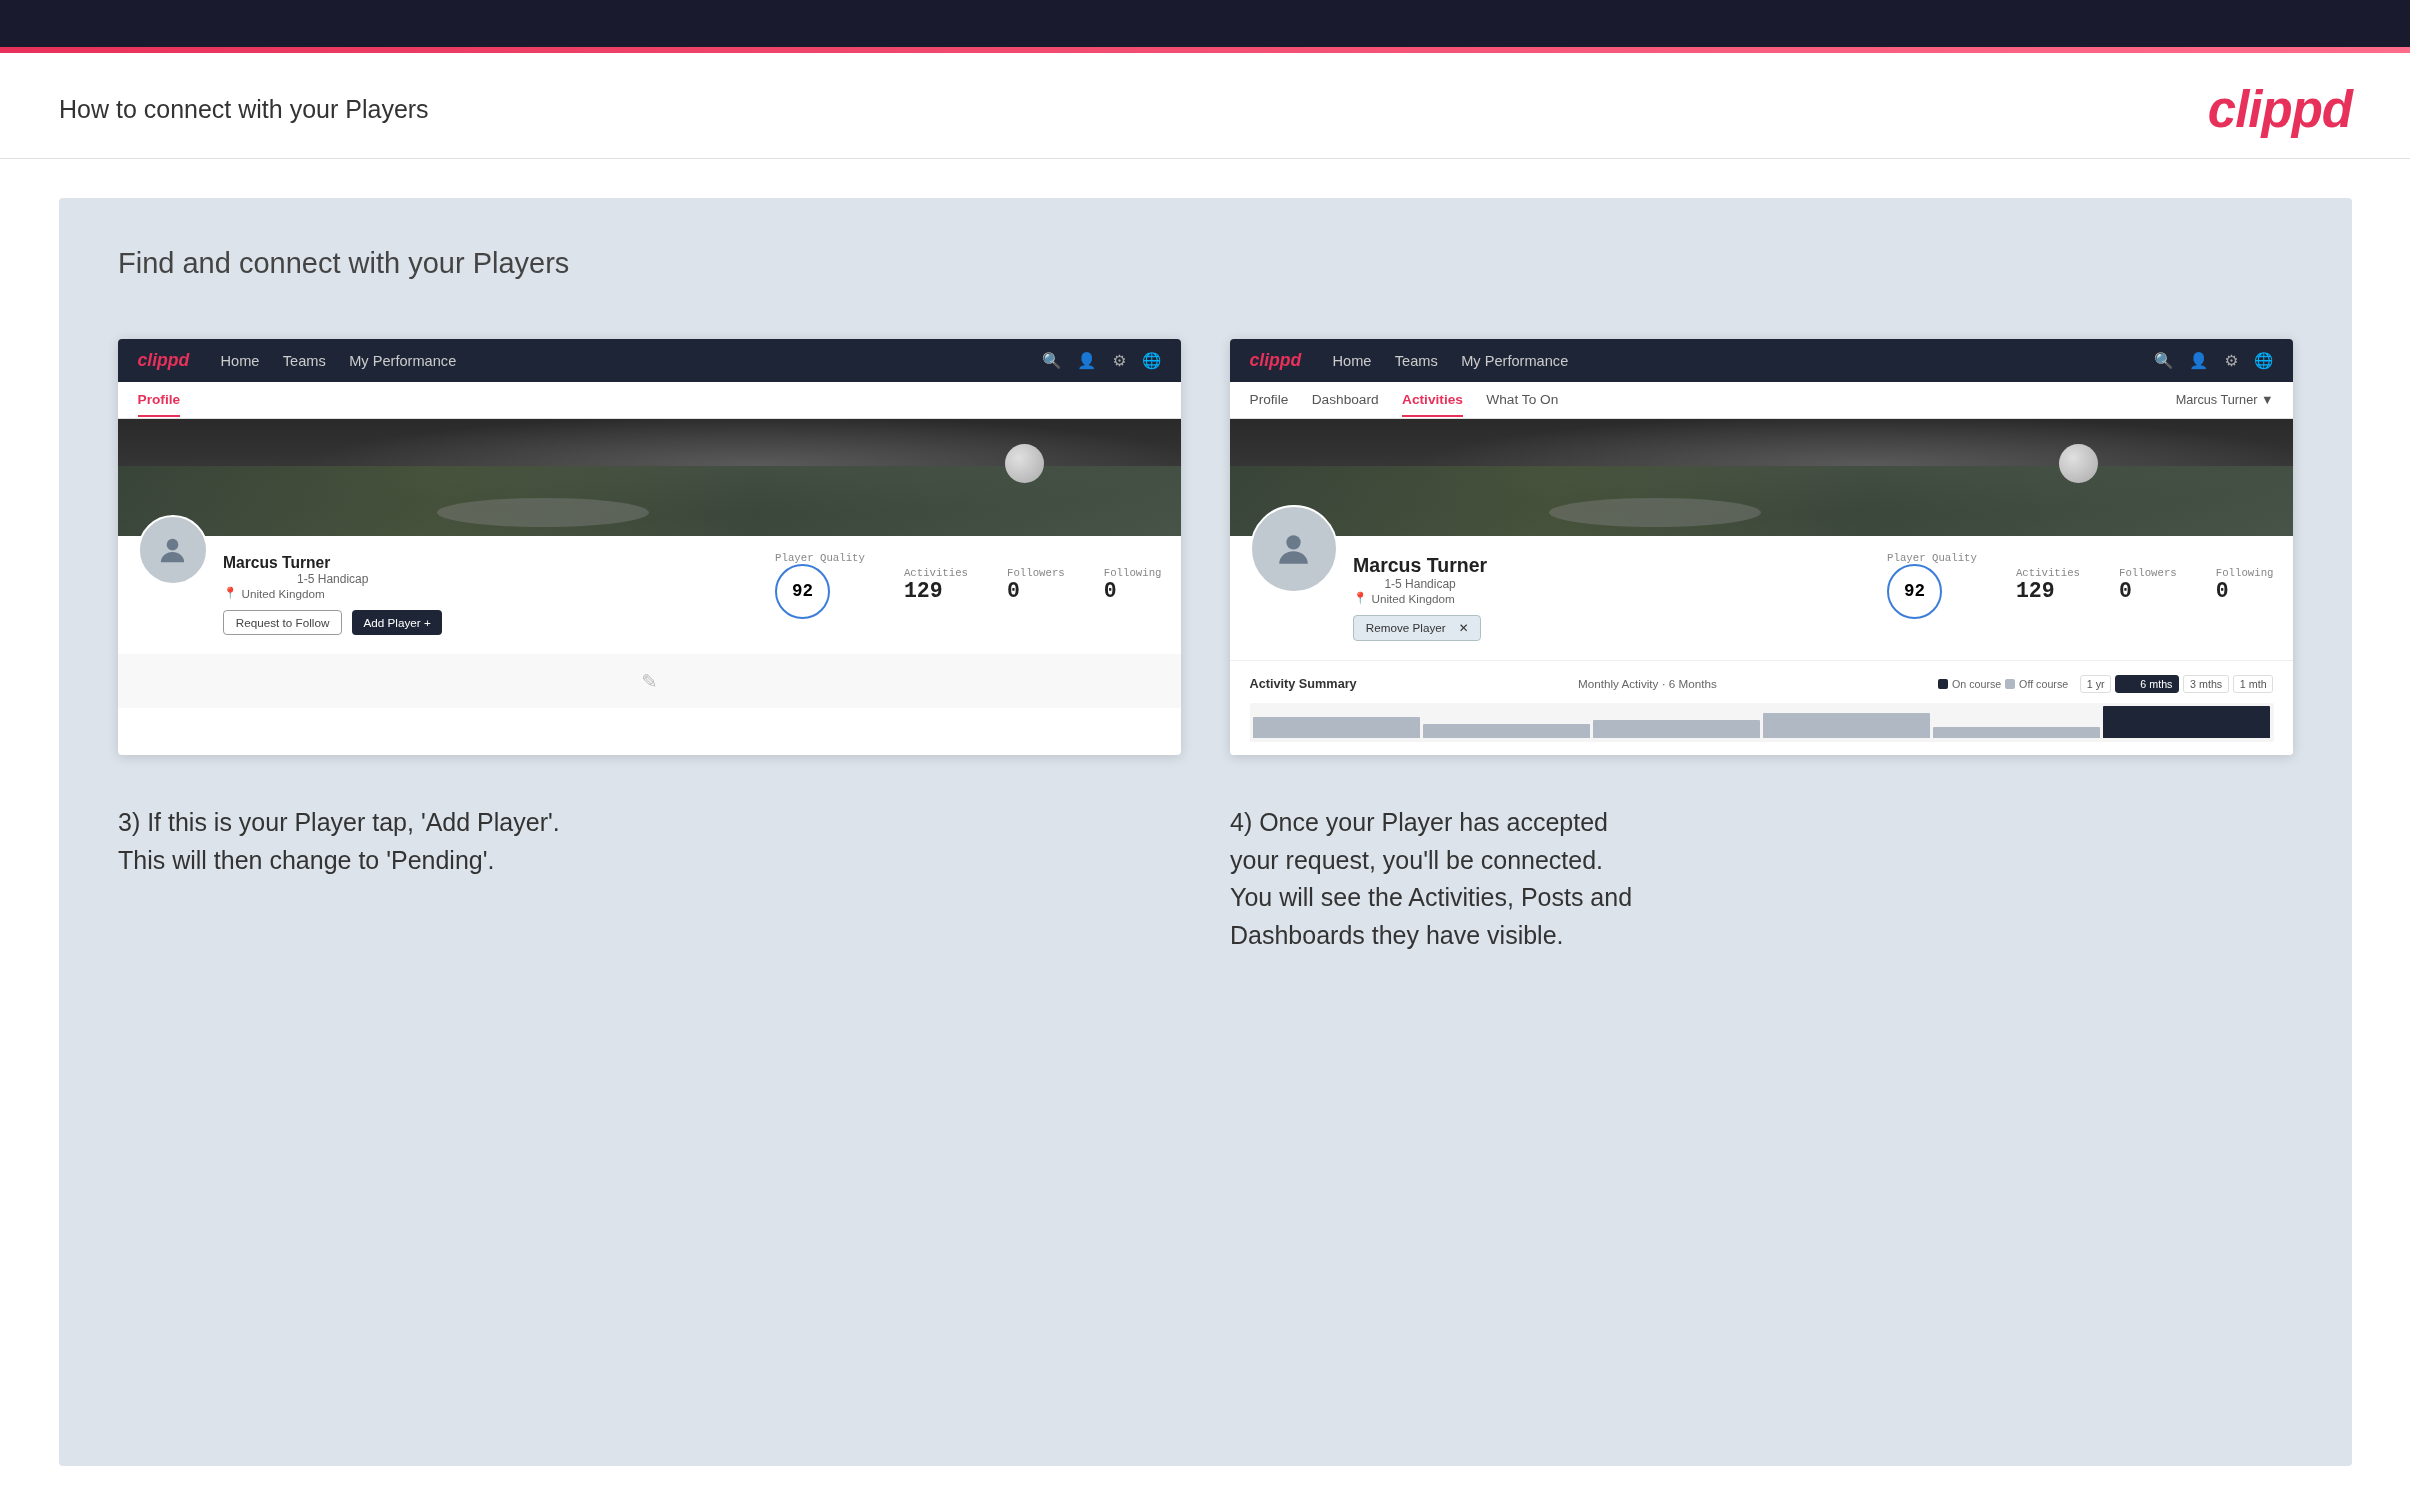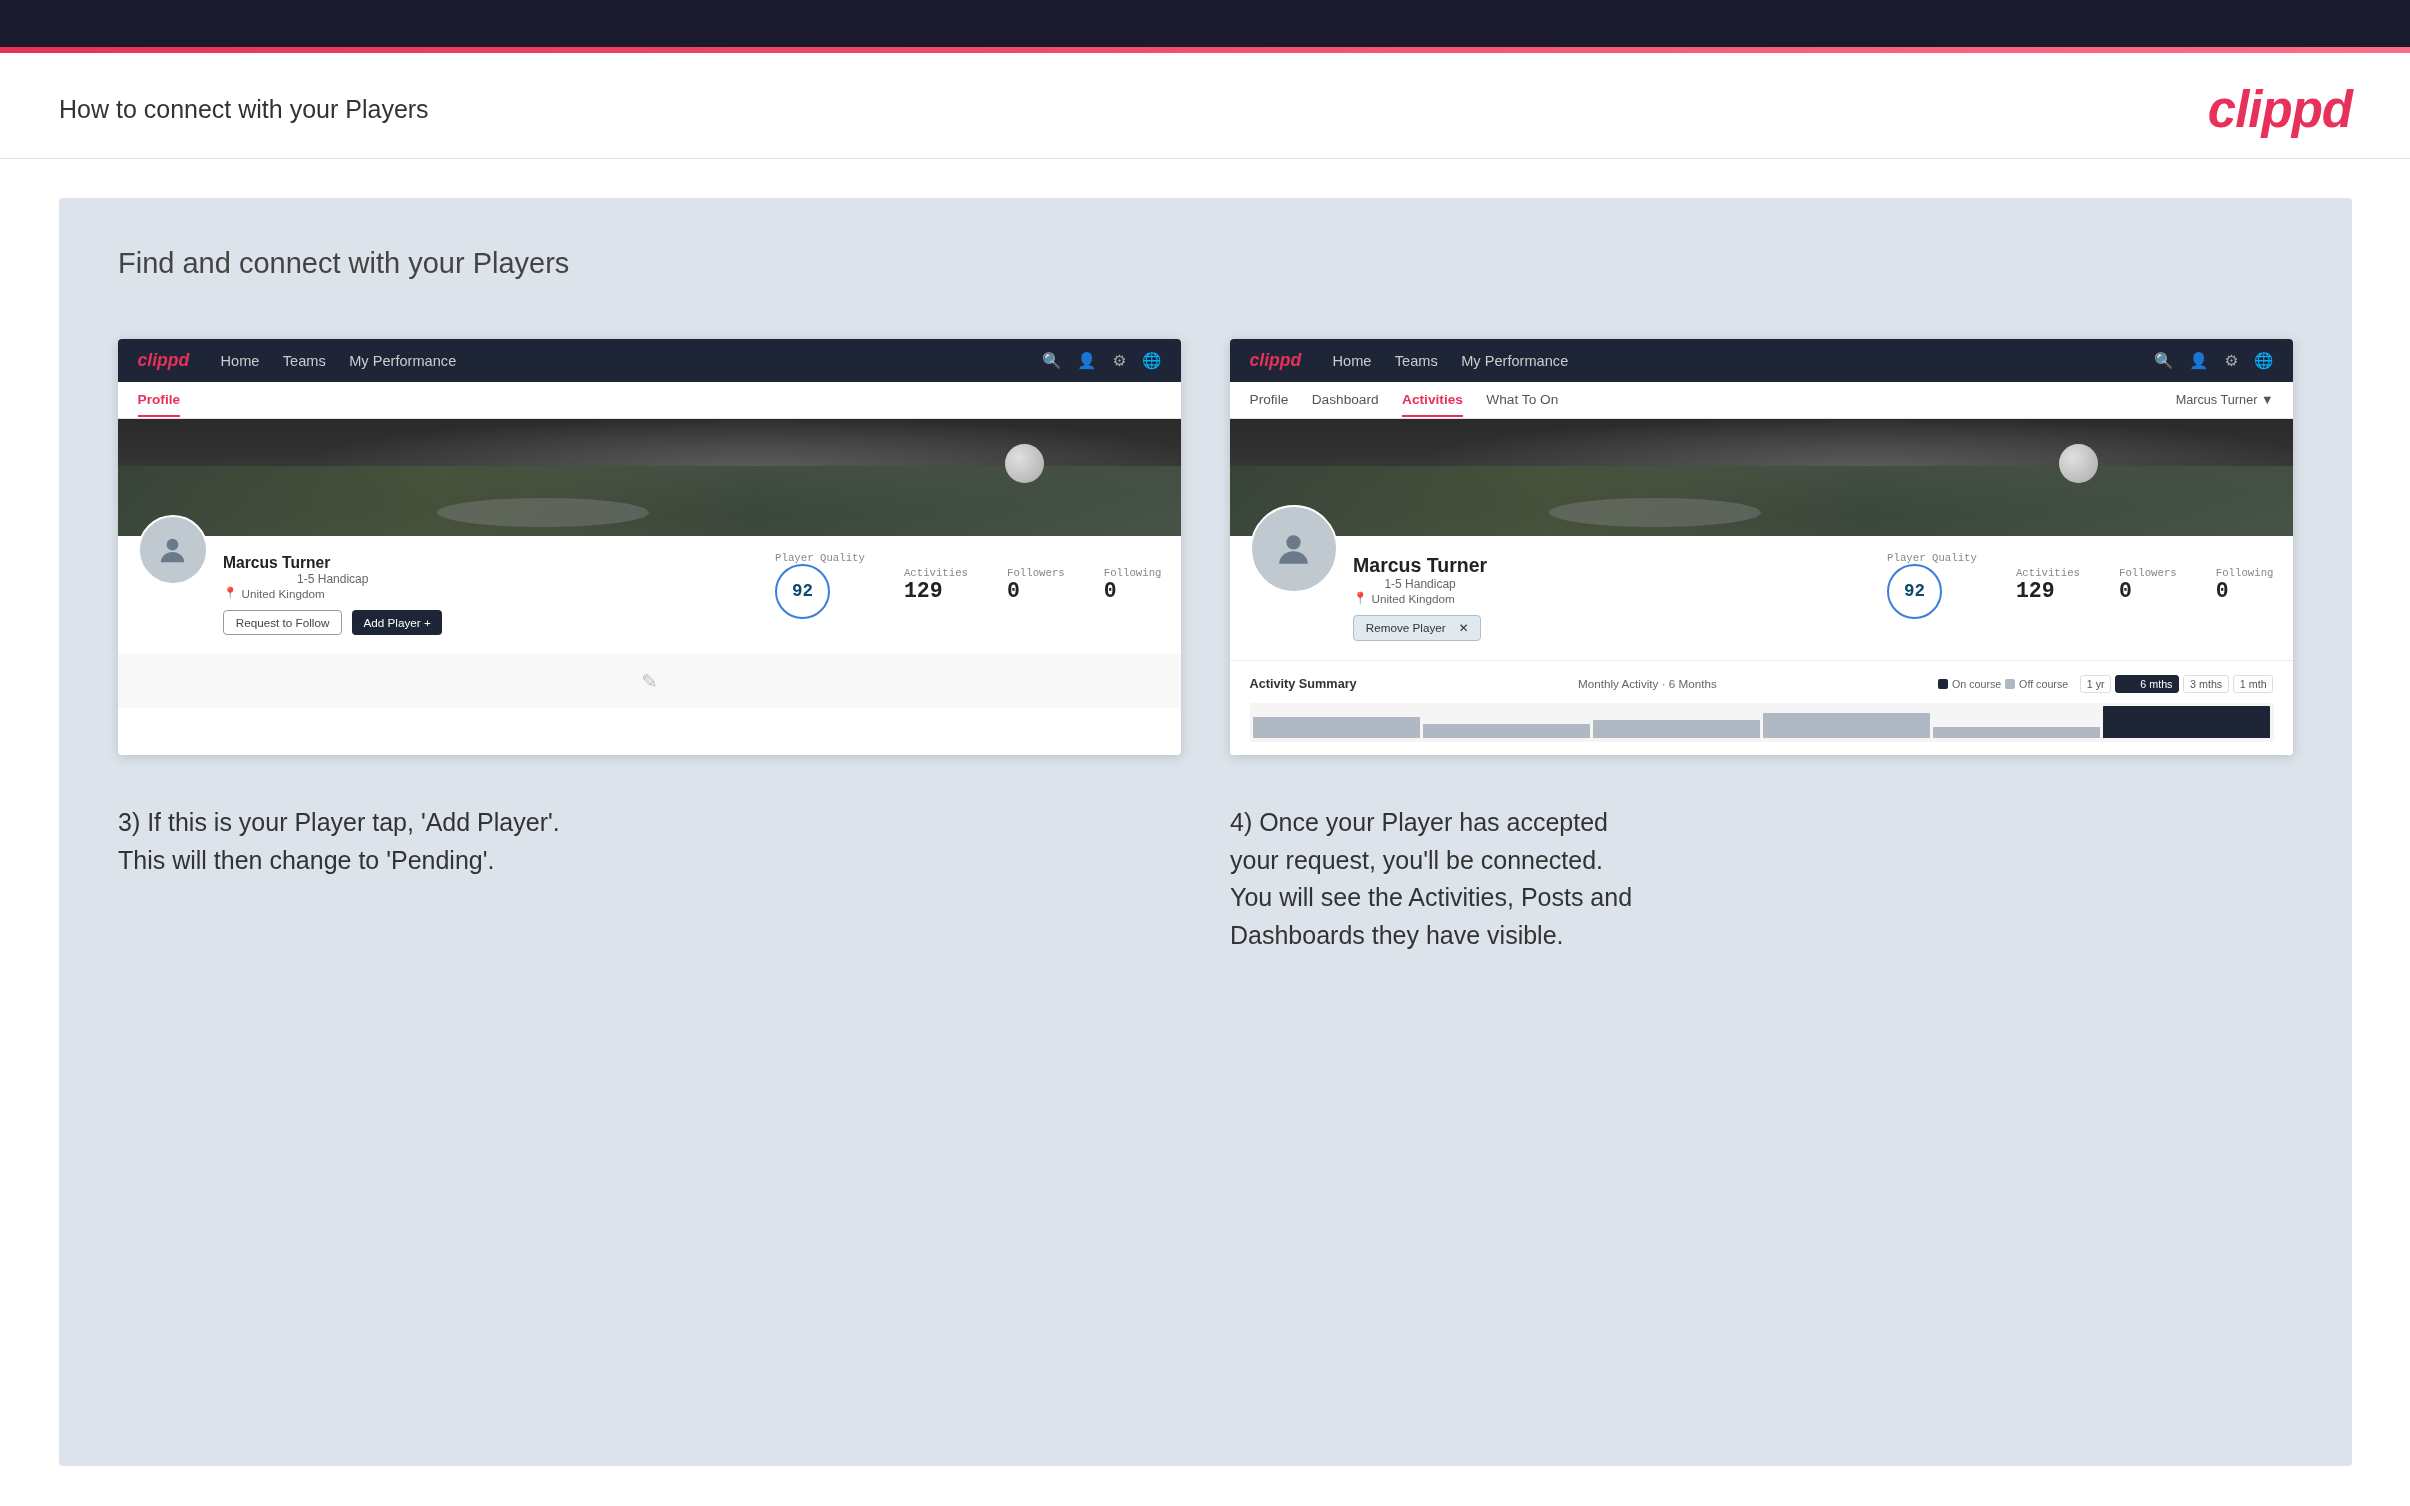--- a/index.html
+++ b/index.html
@@ -269,21 +269,21 @@
       height: 55px;
       border-radius: 50%;
       border: 2.9px solid #3b7dd8;
       display: flex;
       align-items: center;
       justify-content: center;
     }
     .mock-quality-value {
       font-size: 17.6px;
       font-weight: 700;
-      color: #0c4a6e;
+      color: #000000;
     }
 
     
     .mock-remove-btn {
       display: inline-flex;
       align-items: center;
       gap: 13px;
       background: #e0e8f0;
       border: 1px solid #b0bec5;
       padding: 4.9px 11.7px;

